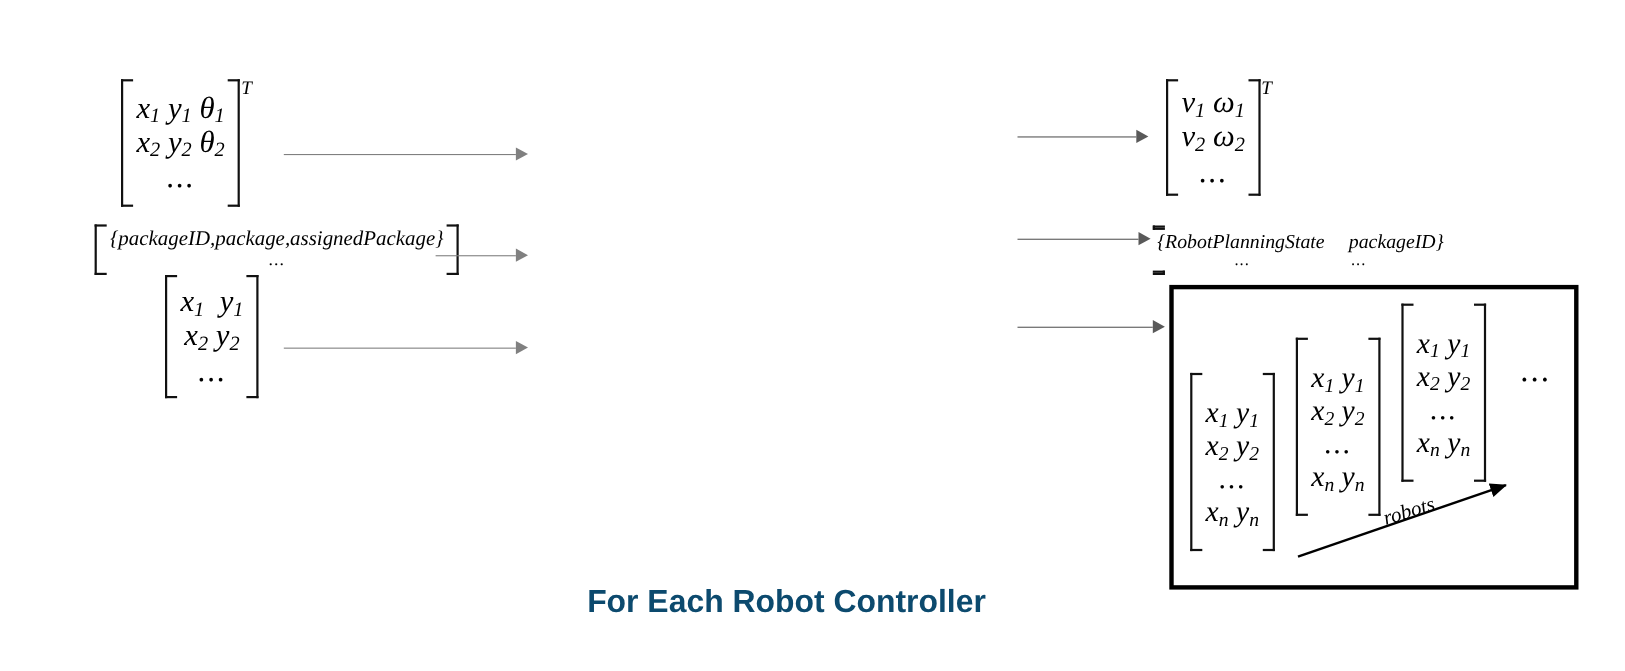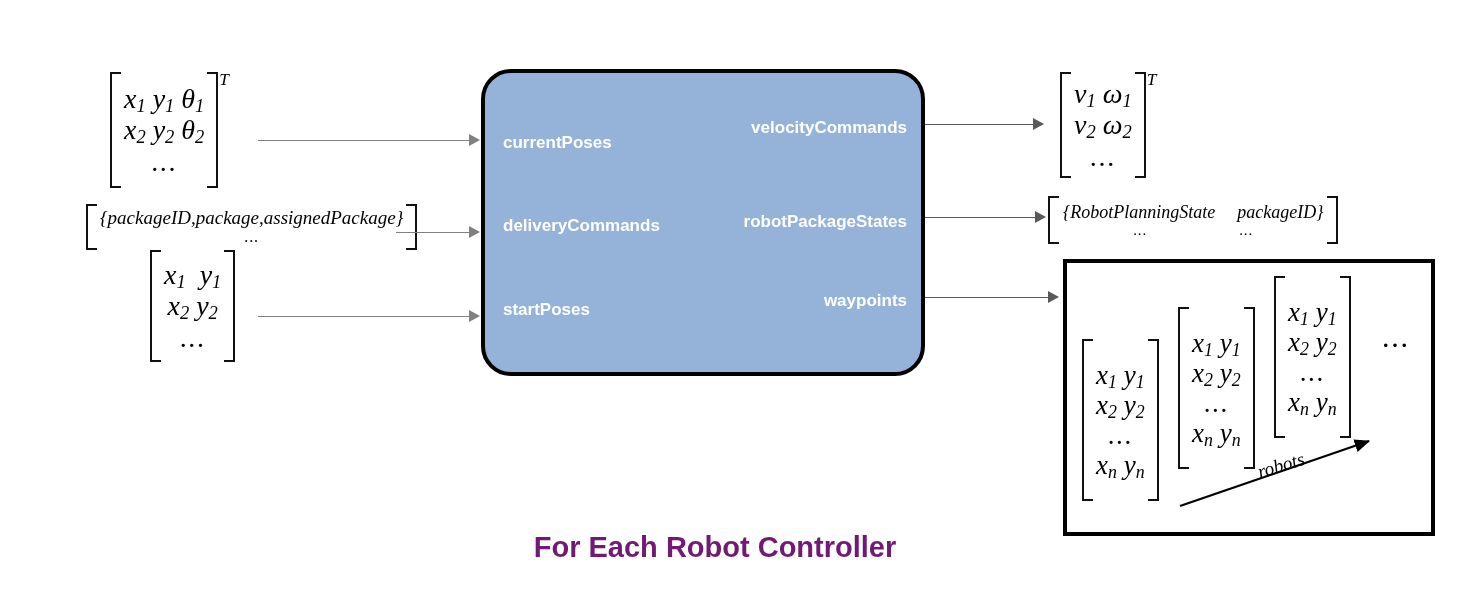--- a/index.html
+++ b/index.html
@@ -56,21 +56,21 @@
   
   #robots-arrow{left:1063px;top:259px;width:372px;height:277px;pointer-events:none;}
   #robots-label{
     left:1255px;top:462px;font-family:"Liberation Serif",serif;font-style:italic;
     font-size:19px;transform:rotate(-17deg);transform-origin:left top;
   }
 
   
   #caption{
     left:0;top:531px;width:1430px;text-align:center;
-    font-family:"Liberation Sans",sans-serif;font-weight:bold;font-size:29px;color:#701a75;
+    font-family:"Liberation Sans",sans-serif;font-weight:bold;font-size:29px;color:#0c4a6e;
   }
 </style>
 </head>
 <body>
 
 <div class="stage">
 
   <div class="abs" id="in-current-poses" style="left:110px;top:72px;">
     <div class="matrix" style="font-size:28px;height:116px;">
       <div class="brk l"></div>
@@ -133,29 +133,20 @@
 
   <div class="line" style="left:258px;top:140px;width:211px;"></div>
   <div class="ahead" style="left:469px;top:134px;"></div>
 
   <div class="line" style="left:396px;top:232px;width:73px;"></div>
   <div class="ahead" style="left:469px;top:226px;"></div>
 
   <div class="line" style="left:258px;top:316px;width:211px;"></div>
   <div class="ahead" style="left:469px;top:310px;"></div>
 
-  <div class="abs" id="blue-block">
-    <div class="port in" style="top:60px;">currentPoses</div>
-    <div class="port in" style="top:143px;">deliveryCommands</div>
-    <div class="port in" style="top:227px;">startPoses</div>
-
-    <div class="port out" style="top:45px;">velocityCommands</div>
-    <div class="port out" style="top:139px;">robotPackageStates</div>
-    <div class="port out" style="top:218px;">waypoints</div>
-  </div>
 
   <div class="line dark" style="left:925px;top:124px;width:108px;"></div>
   <div class="ahead dark" style="left:1033px;top:118px;"></div>
 
   <div class="line dark" style="left:925px;top:217px;width:110px;"></div>
   <div class="ahead dark" style="left:1035px;top:211px;"></div>
 
   <div class="line dark" style="left:925px;top:297px;width:123px;"></div>
   <div class="ahead dark" style="left:1048px;top:291px;"></div>
 
@@ -176,21 +167,21 @@
             <span class="sub">2</span>
         </div>
         <div class="mline ell">...</div>
       </div>
       <div class="brk r"></div>
       <span class="sup-T">T</span>
     </div>
   </div>
 
   <div class="abs" id="out-robot-package-states" style="left:1048px;top:196px;">
-    <div class="matrix" style="font-size:18px;height:48px;">
+    <div class="matrix" style="font-size:18px;height:48px;flex-direction:column;">
       <div class="brk l"></div>
       <div class="mbody" style="padding:0 4px;">
         <div class="mrow mline" style="gap:22px;">
           <span>{RobotPlanningState</span>
           <span>packageID}</span>
         </div>
         <div class="mrow mline ell" style="gap:92px;font-size:15px;">
           <span>...</span>
           <span>...</span>
         </div>

